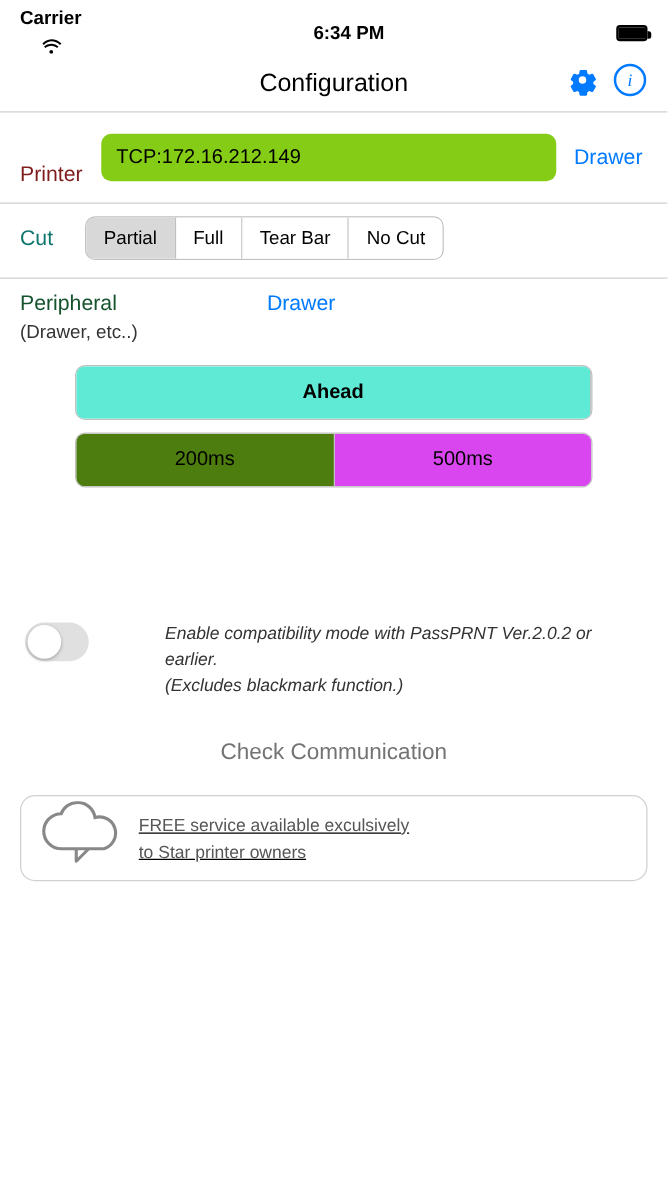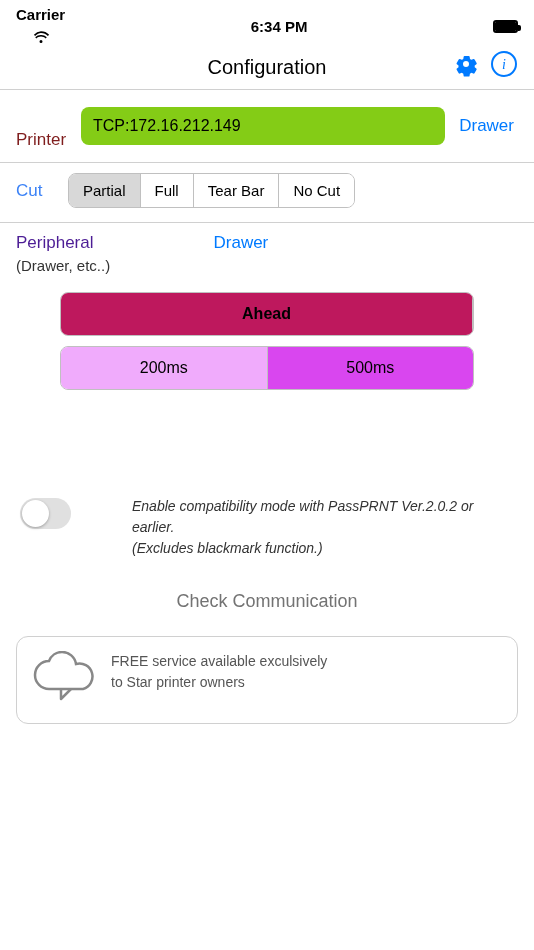--- a/index.html
+++ b/index.html
@@ -93,21 +93,21 @@
 
     
     .cut-row {
       display: flex;
       align-items: center;
       padding: 10px 16px 14px;
       gap: 12px;
     }
     .cut-label {
       font-size: 17px;
-      color: #3b82f6;
+      color: #0f766e;
       min-width: 40px;
     }
     .cut-options {
       display: flex;
       border: 1px solid #c0c0c0;
       border-radius: 8px;
       overflow: hidden;
     }
     .cut-option {
       padding: 8px 14px;
@@ -128,21 +128,21 @@
     .peripheral-section {
       padding: 10px 16px 4px;
     }
     .peripheral-top {
       display: flex;
       align-items: center;
       gap: 120px;
     }
     .peripheral-label {
       font-size: 17px;
-      color: #4c1d95;
+      color: #14532d;
     }
     .drawer-link {
       font-size: 17px;
       color: #007AFF;
       cursor: pointer;
     }
     .peripheral-sub {
       font-size: 15px;
       color: #333;
       margin-top: 4px;
@@ -166,21 +166,21 @@
       padding: 12px 0;
       text-align: center;
       font-size: 16px;
       font-weight: 500;
       background: #e0e0e0;
       border: none;
       cursor: pointer;
       color: #000;
     }
     .toggle-btn.active {
-      background: #be185d;
+      background: #5eead4;
       font-weight: 600;
     }
     .toggle-btn:first-child {
       border-right: 1px solid #c0c0c0;
     }
 
     
     .time-row {
       display: flex;
       border: 1px solid #c0c0c0;
@@ -192,21 +192,21 @@
       padding: 12px 0;
       text-align: center;
       font-size: 16px;
       font-weight: 500;
       background: #d946ef;
       border: none;
       cursor: pointer;
       color: #000;
     }
     .time-btn.active {
-      background: #f0abfc;
+      background: #4d7c0f;
     }
     .time-btn:first-child {
       border-right: 1px solid #c0c0c0;
     }
 
     
     .compat-section {
       display: flex;
       align-items: flex-start;
       padding: 16px 20px;
@@ -252,24 +252,25 @@
       background: none;
       border: none;
       cursor: pointer;
     }
 
     
     .cloud-banner {
       margin: 8px 16px;
       border: 1px solid #d0d0d0;
       border-radius: 12px;
-      padding: 14px 16px;
-      display: flex;
-      align-items: flex-start;
+      padding: 4px 16px;
+      display: flex;
+      align-items: center;
       gap: 14px;
+      text-decoration: underline;
     }
     .cloud-icon-wrapper {
       flex-shrink: 0;
     }
     .cloud-text {
       font-size: 14px;
       color: #555;
       line-height: 1.5;
     }
 

